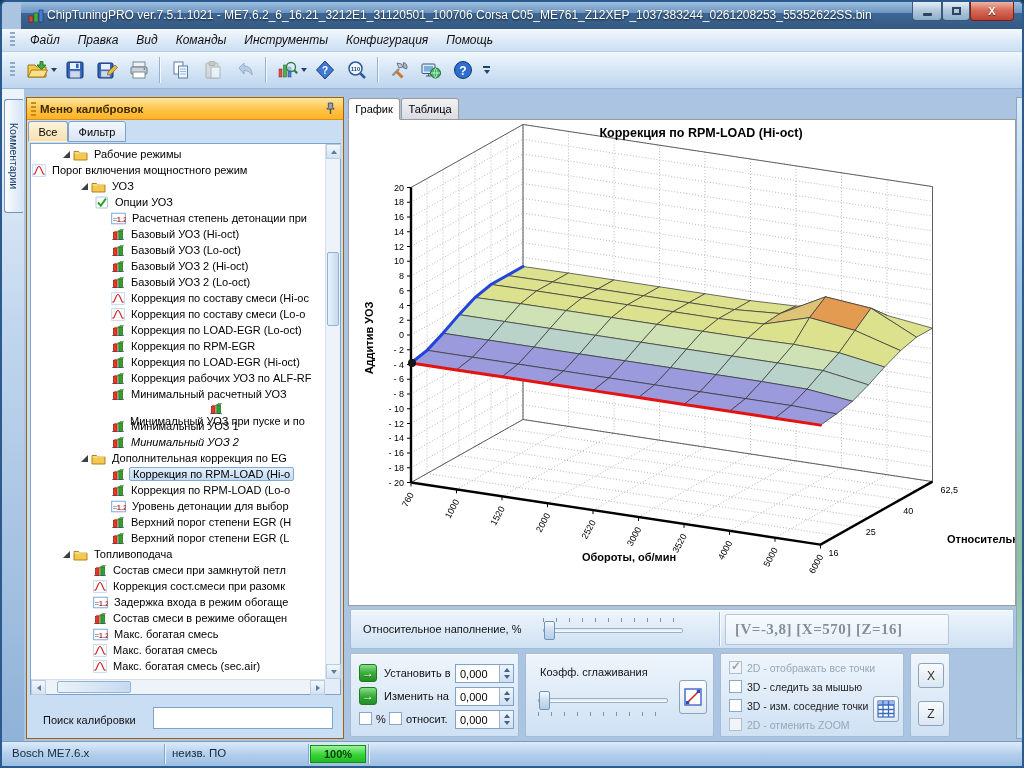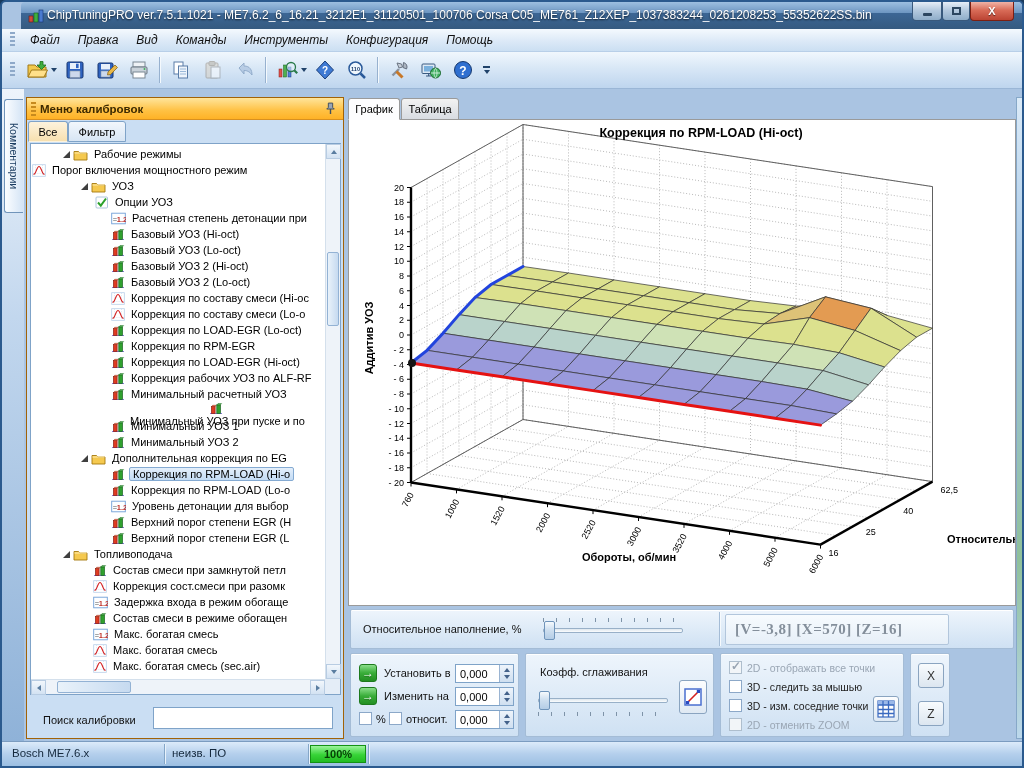--- a/index.html
+++ b/index.html
@@ -503,21 +503,21 @@
               <svg width="14" height="13" viewBox="0 0 14 13">
                 <path d="M1 11.5h12" stroke="#8877dd"></path>
                 <rect x="2.5" y="4.5" width="3.6" height="7" fill="#e03a22" stroke="#8a1e0e" stroke-width="0.7"></rect>
                 <path d="M2.5 4.5l1.2-1.2h3.6l-1.2 1.2z" fill="#ff8a6a" stroke="#8a1e0e" stroke-width="0.5"></path>
                 <rect x="7.8" y="2.8" width="3.6" height="8.7" fill="#2fa12f" stroke="#14611a" stroke-width="0.7"></rect>
                 <path d="M7.8 2.8l1.2-1.2h3.6l-1.2 1.2z" fill="#6fd06f" stroke="#14611a" stroke-width="0.5"></path>
               </svg>
             </span>
             <span class="lbl">Минимальный УОЗ 1</span>
           </div>
-          <div class="trow" style="padding-left: 79px;">
+          <div class="trow" style="padding-left: 79px; font-style: italic;">
             <span class="ticon">
               <svg width="14" height="13" viewBox="0 0 14 13">
                 <path d="M1 11.5h12" stroke="#8877dd"></path>
                 <rect x="2.5" y="4.5" width="3.6" height="7" fill="#e03a22" stroke="#8a1e0e" stroke-width="0.7"></rect>
                 <path d="M2.5 4.5l1.2-1.2h3.6l-1.2 1.2z" fill="#ff8a6a" stroke="#8a1e0e" stroke-width="0.5"></path>
                 <rect x="7.8" y="2.8" width="3.6" height="8.7" fill="#2fa12f" stroke="#14611a" stroke-width="0.7"></rect>
                 <path d="M7.8 2.8l1.2-1.2h3.6l-1.2 1.2z" fill="#6fd06f" stroke="#14611a" stroke-width="0.5"></path>
               </svg>
             </span>
             <span class="lbl">Минимальный УОЗ 2</span>

